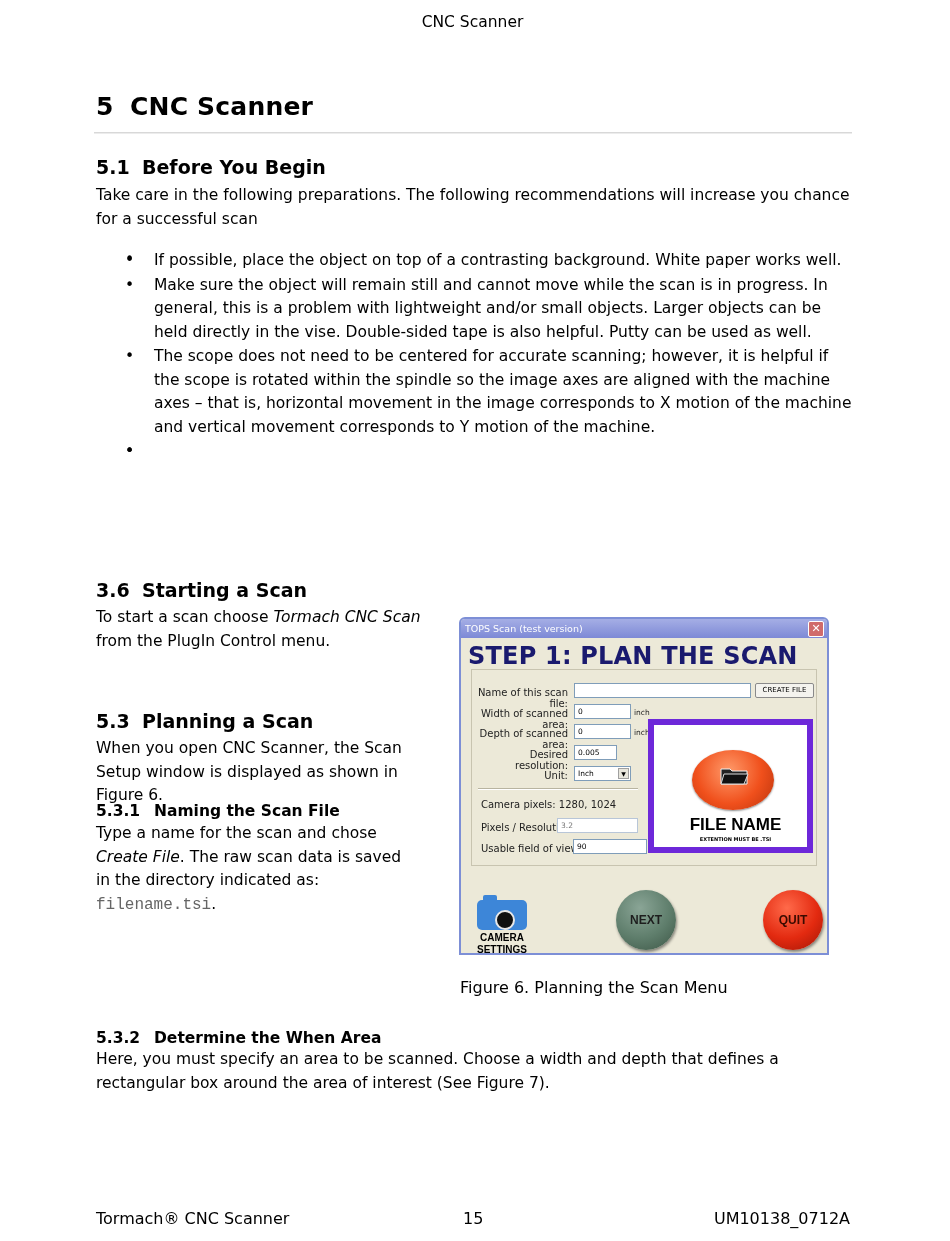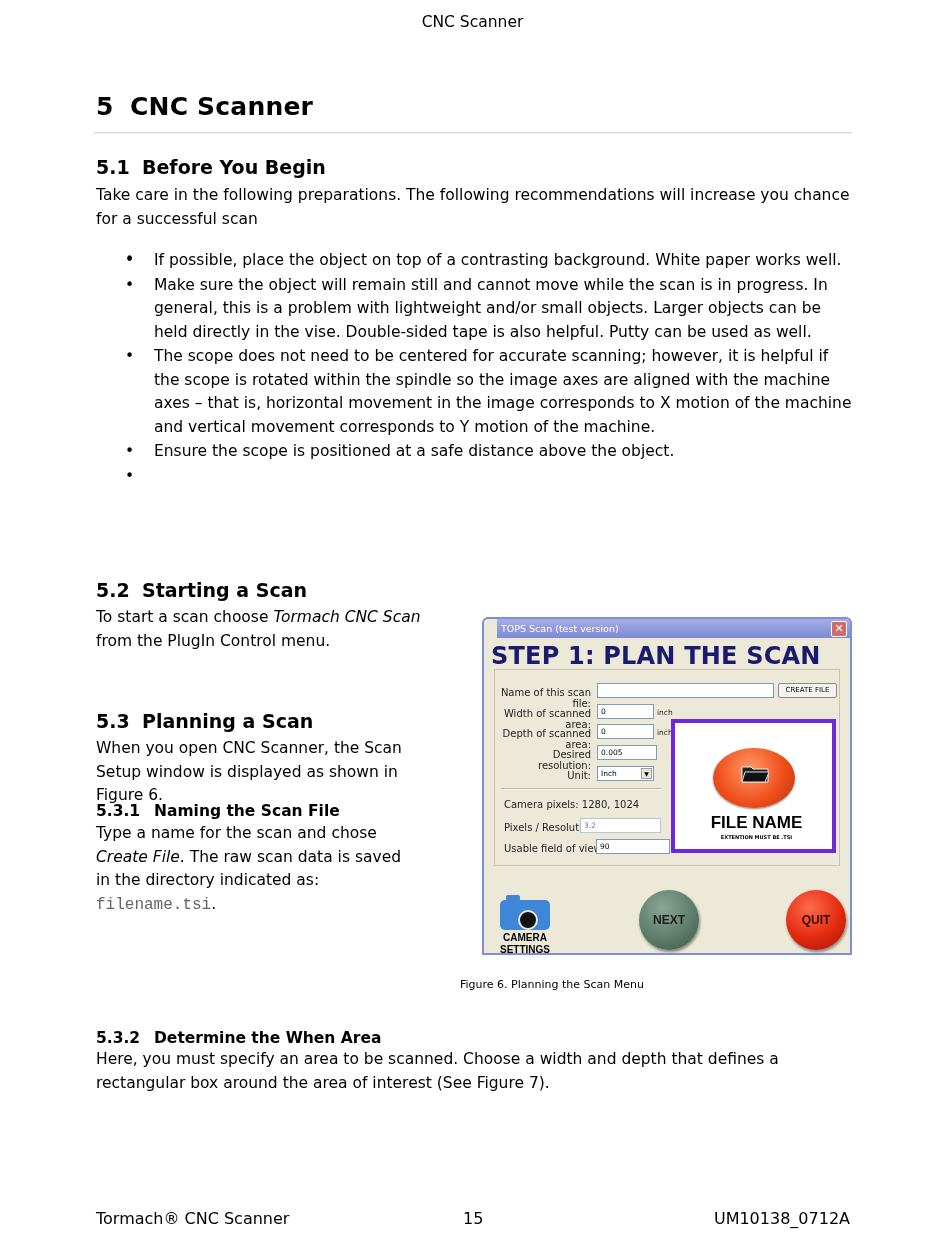--- a/index.html
+++ b/index.html
@@ -15,55 +15,55 @@
   .h3 { font-size: 15.5px; font-weight: bold; }
   .h3 .num { display: inline-block; width: 58px; }
   .body-text { font-size: 15.5px; line-height: 23.5px; }
   .bullets { left: 96px; top: 248px; width: 760px; margin: 0; padding: 0; list-style: none; font-size: 15.5px; line-height: 23.5px; }
   .bullets li { position: relative; padding-left: 58px; margin-bottom: 1px; }
   .bullets li .dot { position: absolute; left: 29px; top: 0; }
   .mono { font-family: "Liberation Mono", monospace; color: #666; font-size: 16px; }
   em { font-style: italic; }
 
   
-  .dlg { left: 482px; top: 617px; width: 370px; height: 338px; background: #ece9d8;
-         border: 2px solid #7d8fd6; border-radius: 6px 6px 0 0; box-sizing: border-box; overflow: hidden; padding-left: 13px; }
+  .dlg { left: 459px; top: 617px; width: 370px; height: 338px; background: #ece9d8;
+         border: 2px solid #7d8fd6; border-radius: 6px 6px 0 0; box-sizing: border-box; overflow: hidden; }
   .dlg-title { height: 19px; background: #8a95d9; color: #fff; font-size: 9.5px; line-height: 19px; padding-left: 4px; position: relative;
                background: linear-gradient(#a5aee5, #7d89d6); }
   .dlg-close { position: absolute; right: 3px; top: 2px; width: 14px; height: 14px; background: #d06b6b;
                border: 1px solid #fff; border-radius: 2px; color: #fff; font-size: 11px; line-height: 13px; text-align: center; font-weight: bold; }
   .dlg-step { position: absolute; left: 7px; top: 23px; font-size: 24px; font-weight: bold; color: #1a1a6e; letter-spacing: 0.2px; }
   .dlg-panel { position: absolute; left: 10px; top: 50px; width: 346px; height: 197px; border: 1px solid #c8c4b0; box-sizing: border-box; }
   .lbl { position: absolute; font-size: 10px; color: #222; text-align: right; }
   .fld { position: absolute; height: 15px; background: #fff; border: 1px solid #7f9db9; box-sizing: border-box;
          font-size: 7.5px; line-height: 13px; padding-left: 3px; color: #000; }
   .fld.dis { color: #777; border-color: #b8c6d8; }
   .unit { position: absolute; font-size: 7.5px; color: #222; }
   .btn-create { position: absolute; left: 283px; top: 13px; width: 59px; height: 15px; background: #f4f3ee; border: 1px solid #8a8a8a;
                 border-radius: 2px; font-size: 7px; line-height: 13px; text-align: center; box-sizing: border-box; }
   .sel-arrow { position: absolute; right: 1px; top: 1px; width: 11px; height: 11px; background: #e8e6dc; border: 1px solid #a0a0a0; box-sizing: border-box;
                font-size: 6px; line-height: 9px; text-align: center; }
   .sep { position: absolute; left: 6px; top: 118px; width: 160px; height: 1px; background: #b8b4a0; border-bottom: 1px solid #fff; }
-  .preview { position: absolute; left: 176px; top: 49px; width: 165px; height: 134px; background: #fff; border: 4px solid #6d28d9; box-sizing: border-box; }
+  .preview { position: absolute; left: 176px; top: 49px; width: 165px; height: 134px; background: #fff; border: 6px solid #6d28d9; box-sizing: border-box; }
   .orb { position: absolute; left: 38px; top: 25px; width: 82px; height: 60px; border-radius: 50%;
          background: radial-gradient(circle at 45% 35%, #ff9a6a 0%, #f0501c 55%, #b8320c 100%); box-shadow: 0 1px 2px #888; }
   .folder { position: absolute; left: 27px; top: 16px; width: 30px; height: 20px; }
   .fn-title { position: absolute; left: 0; width: 163px; top: 90px; text-align: center; font-size: 17px; font-weight: bold; font-family: "Liberation Sans", sans-serif; }
   .fn-sub { position: absolute; left: 0; width: 163px; top: 111px; text-align: center; font-size: 5px; font-weight: bold; }
   .cam { position: absolute; left: 12px; top: 275px; width: 58px; height: 60px; text-align: center; }
   .cam-body { position: absolute; left: 4px; top: 6px; width: 50px; height: 30px; background: #3d86d8; border-radius: 5px; }
   .cam-top { position: absolute; left: 10px; top: 1px; width: 14px; height: 8px; background: #3d86d8; border-radius: 2px 2px 0 0; }
   .cam-lens { position: absolute; left: 18px; top: 10px; width: 20px; height: 20px; border-radius: 50%; background: #111; border: 2px solid #e8e8e8; box-sizing: border-box; }
   .cam-lbl { position: absolute; left: 0; top: 38px; width: 58px; font-size: 10px; font-weight: bold; line-height: 12px; font-family: "Liberation Sans", sans-serif; }
   .rbtn { position: absolute; width: 60px; height: 60px; border-radius: 50%; font-family: "Liberation Sans", sans-serif;
           font-size: 12px; font-weight: bold; line-height: 60px; text-align: center; box-shadow: 1px 2px 3px rgba(0,0,0,0.45); }
   .next { left: 155px; top: 271px; background: radial-gradient(circle at 40% 30%, #8aa596 0%, #5e7d6b 55%, #3c5545 100%); color: #1e1e1e; }
   .quit { left: 302px; top: 271px; background: radial-gradient(circle at 40% 30%, #ff6a4a 0%, #e32a10 55%, #a01505 100%); color: #3a0a00; font-size: 12px; }
 
-  .caption { left: 460px; top: 978px; font-size: 11px; }
+  .caption { left: 460px; top: 978px; font-size: 16px; }
   .footer { top: 1209px; font-size: 16px; }
 </style>
 </head>
 <body>
 
 <div class="abs page-header">CNC Scanner</div>
 
 <div class="abs h1">
   <span class="num">5</span><span>CNC Scanner</span>
 </div>
@@ -72,26 +72,26 @@
 <div class="abs h2" style="left:96px; top:156px;">
   <span class="num">5.1</span><span>Before You Begin</span>
 </div>
 <div class="abs body-text" style="left:96px; top:184px; width:760px;">Take care in the following preparations.  The following recommendations will increase you chance for a successful scan</div>
 
 <ul class="abs bullets">
   <li><span class="dot">•</span></li>
   <li><span class="dot">•</span><span>If possible, place the object on top of a contrasting background.  White paper works well.</span></li>
   <li><span class="dot">•</span><span>Make sure the object will remain still and cannot move while the scan is in progress.  In general, this is a problem with lightweight and/or small objects.  Larger objects can be held directly in the vise.  Double-sided tape is also helpful.  Putty can be used as well.</span></li>
   <li><span class="dot">•</span><span>The scope does not need to be centered for accurate scanning; however, it is helpful if the scope is rotated within the spindle so the image axes are aligned with the machine axes – that is, horizontal movement in the image corresponds to X motion of the machine  and vertical movement corresponds to Y motion of the machine.</span></li>
-  <li><span class="dot">•</span><span>Ensure the scope is positioned at a safe distance above the object.</span></li>
+  <li><span class="dot">•</span></li>
   <li><span class="dot">•</span></li>
 </ul>
 
 <div class="abs h2" style="left:96px; top:579px;">
-  <span class="num">5.2</span><span>Starting a Scan</span>
+  <span class="num">3.6</span><span>Starting a Scan</span>
 </div>
 <div class="abs body-text" style="left:96px; top:606px; width:330px;">
   <span>To start a scan choose </span><em>Tormach CNC Scan</em><br>
   <span>from the PlugIn Control  menu.</span>
 </div>
 
 <div class="abs h2" style="left:96px; top:710px;">
   <span class="num">5.3</span><span>Planning a Scan</span>
 </div>
 <div class="abs body-text" style="left:96px; top:737px; width:345px;">When you open CNC Scanner, the Scan Setup window is displayed as shown in Figure 6.</div>
@@ -117,21 +117,21 @@
 
     <div class="lbl" style="left:4px; top:38px; width:92px;">Width of scanned area:</div>
     <div class="fld" style="left:102px; top:34px; width:57px;">0</div>
     <div class="unit" style="left:162px; top:38px;">inch</div>
 
     <div class="lbl" style="left:4px; top:58px; width:92px;">Depth of scanned area:</div>
     <div class="fld" style="left:102px; top:54px; width:57px;">0</div>
     <div class="unit" style="left:162px; top:58px;">inch</div>
 
     <div class="lbl" style="left:4px; top:79px; width:92px;">Desired resolution:</div>
-    <div class="fld" style="left:102px; top:75px; width:60px;">0.005</div>
+    <div class="fld" style="left:102px; top:75px; width:43px;">0.005</div>
 
     <div class="lbl" style="left:4px; top:100px; width:92px;">Unit:</div>
     <div class="fld" style="left:102px; top:96px; width:57px;">
       <span>Inch</span>
       <span class="sel-arrow">▼</span>
     </div>
 
     <div class="sep"></div>
 
     <div class="lbl" style="left:9px; top:129px; text-align:left;">Camera pixels: 1280, 1024</div>

